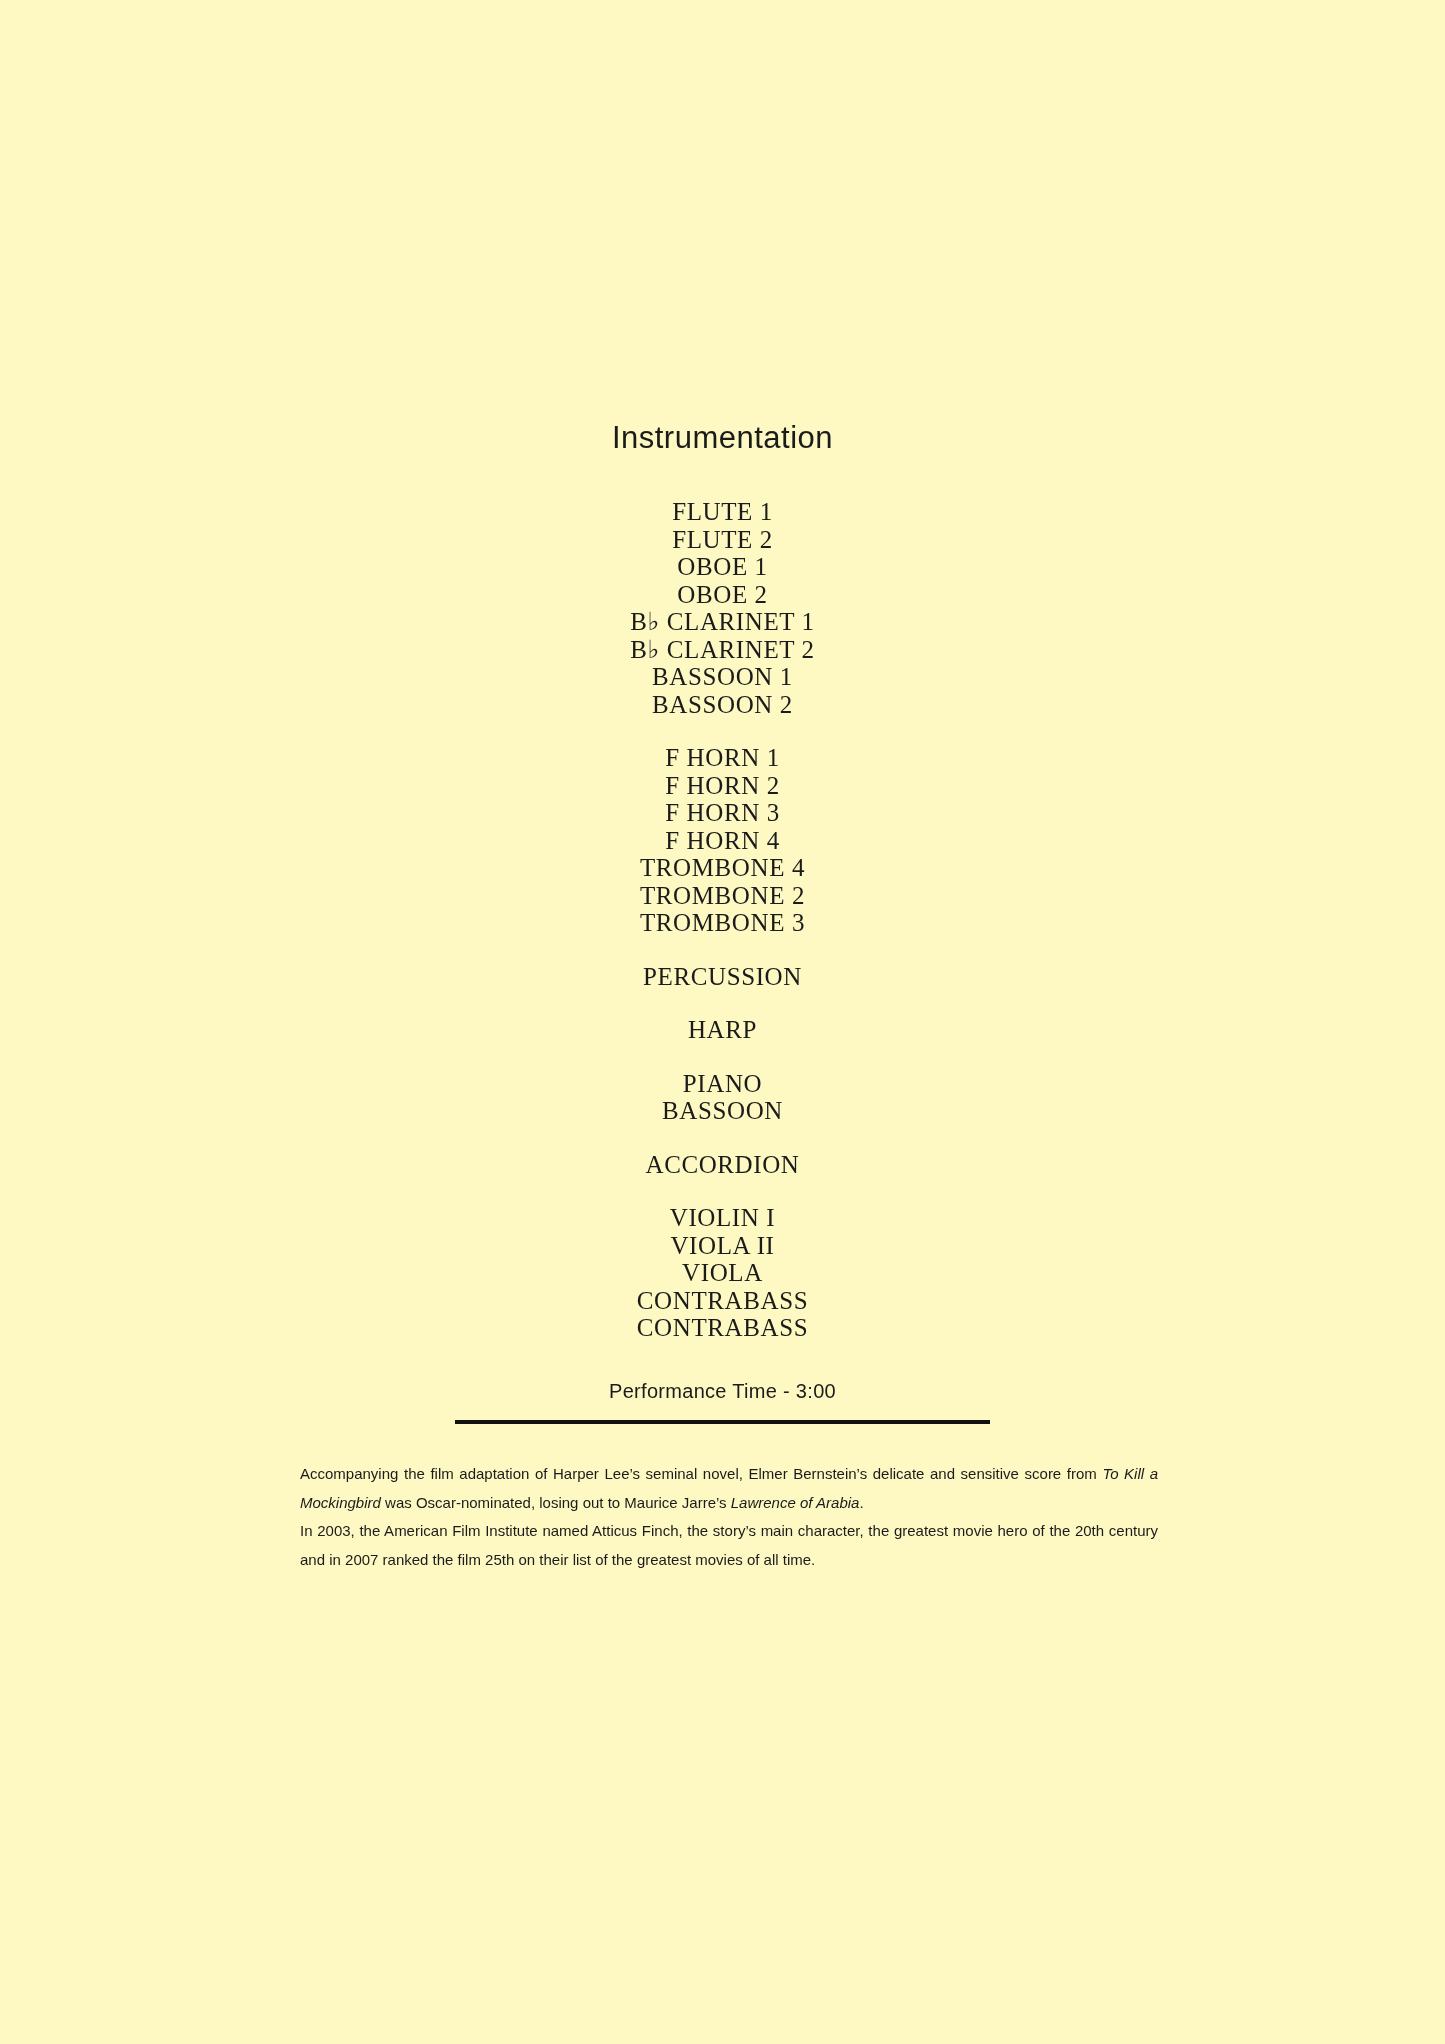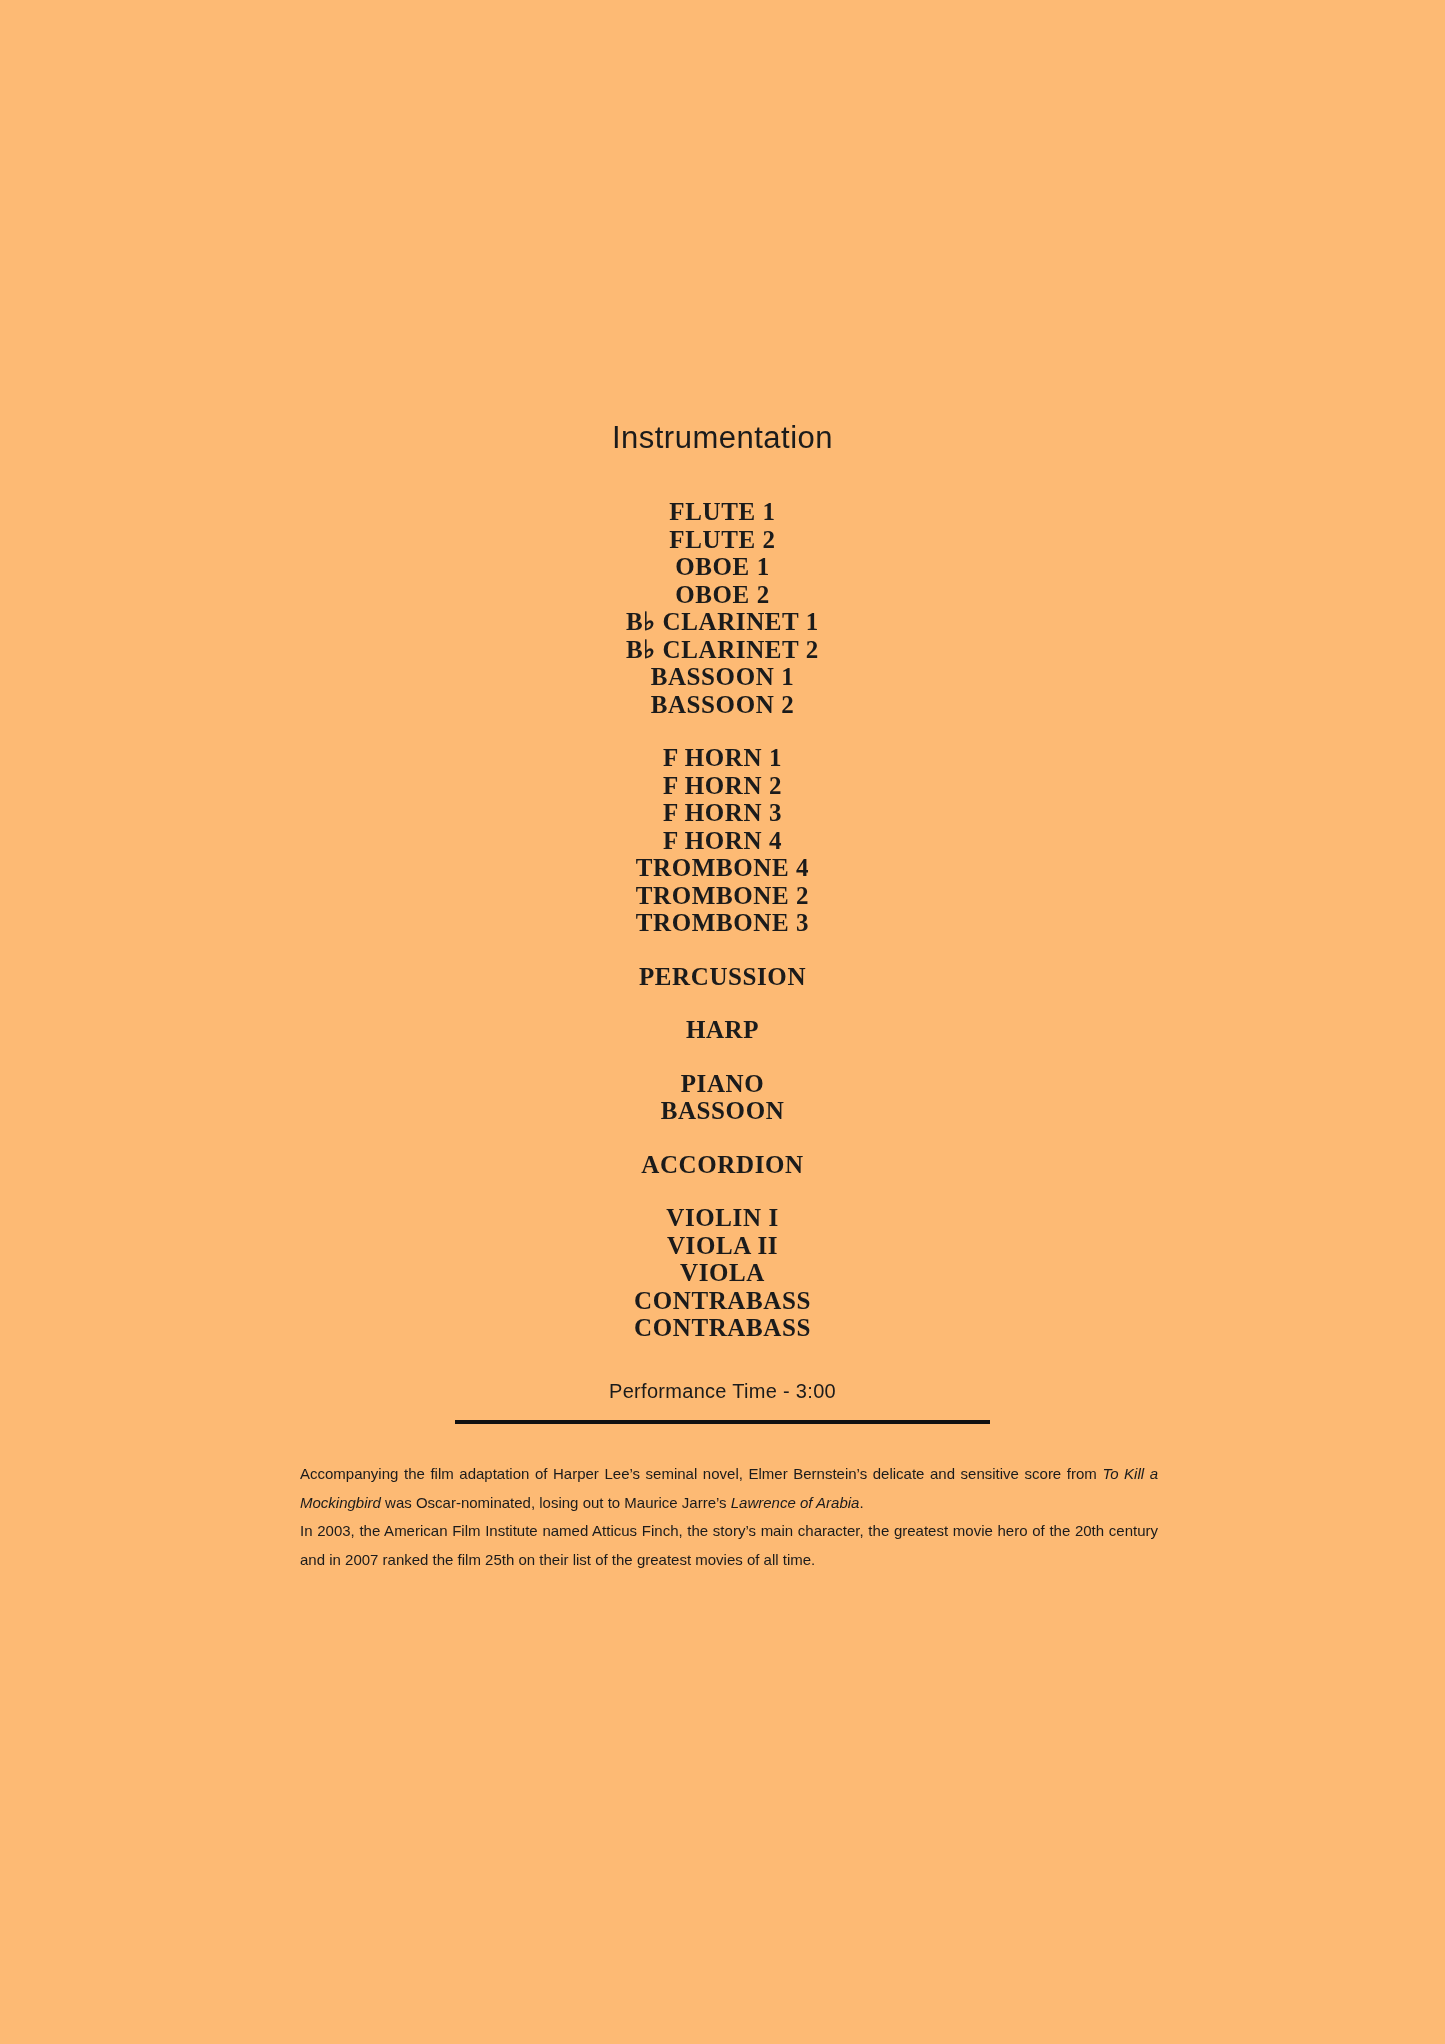--- a/index.html
+++ b/index.html
@@ -12,21 +12,21 @@
     height: 2044px;
     position: relative;
     font-family: "Liberation Sans", sans-serif;
     color: #1a1a1a;
     overflow: hidden;
   }
 
   .page {
     position: absolute;
     inset: 0;
-    background: #fdba74;
+    background: #fef9c3;
   }
 
   
   .instrumentation-block {
     position: absolute;
     top: 420px;
     left: 0;
     right: 0;
     text-align: center;
   }
@@ -47,21 +47,20 @@
     margin-bottom: 0;
   }
 
   .instr-line {
     font-family: "Liberation Serif", serif;
     font-size: 25px;
     line-height: 27.5px;
     letter-spacing: 0.6px;
     color: #1b1b1b;
     white-space: nowrap;
-    font-weight: bold;
   }
 
   .perf-time {
     font-family: "Liberation Sans", sans-serif;
     font-size: 20px;
     letter-spacing: 0.3px;
     color: #1b1b1b;
     margin-top: 38px;
   }
 

